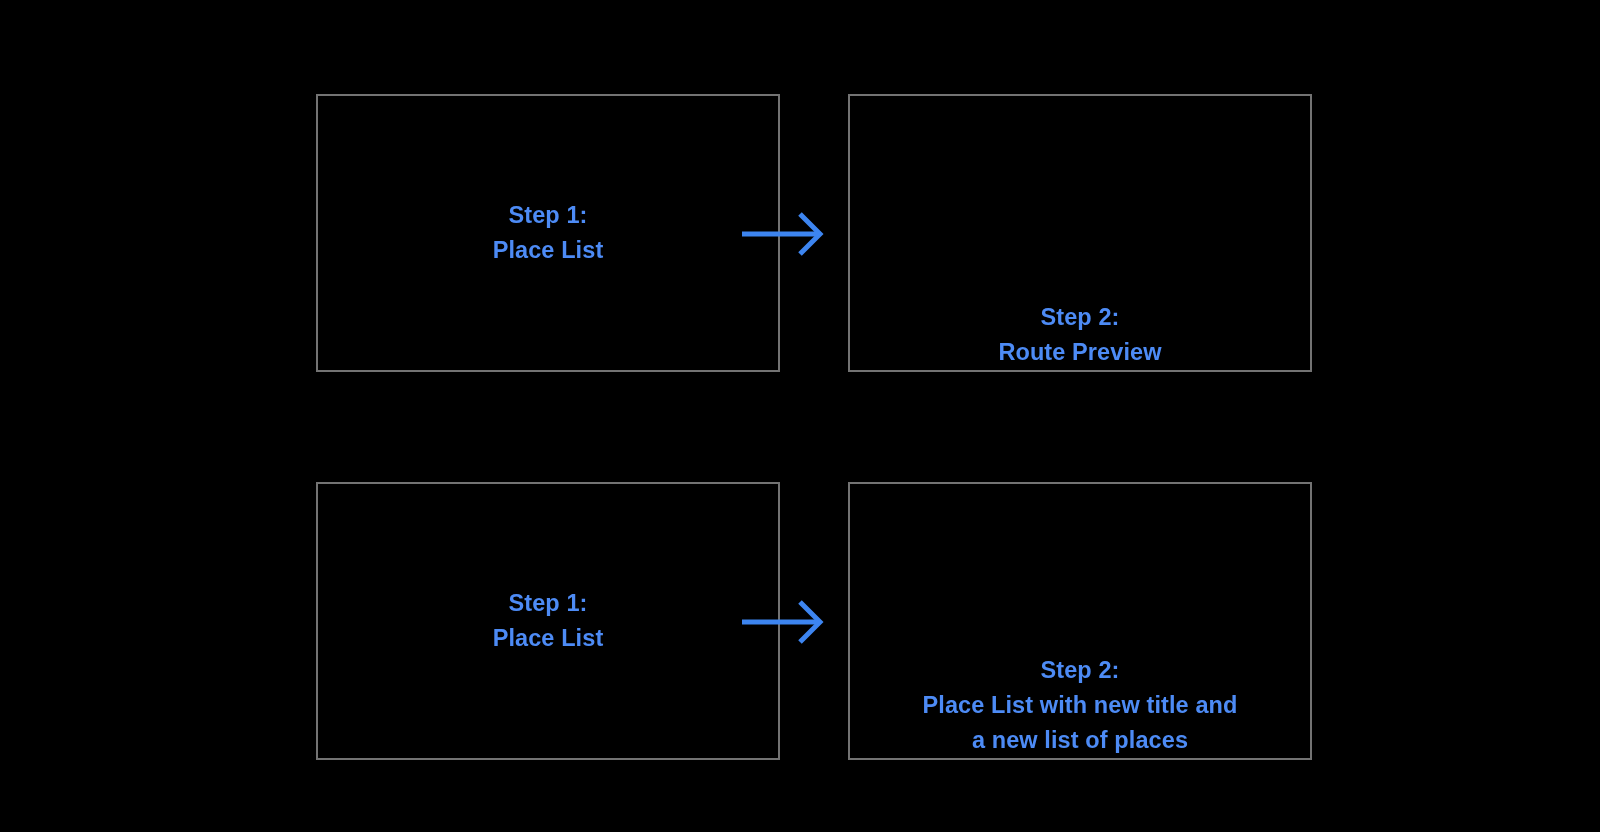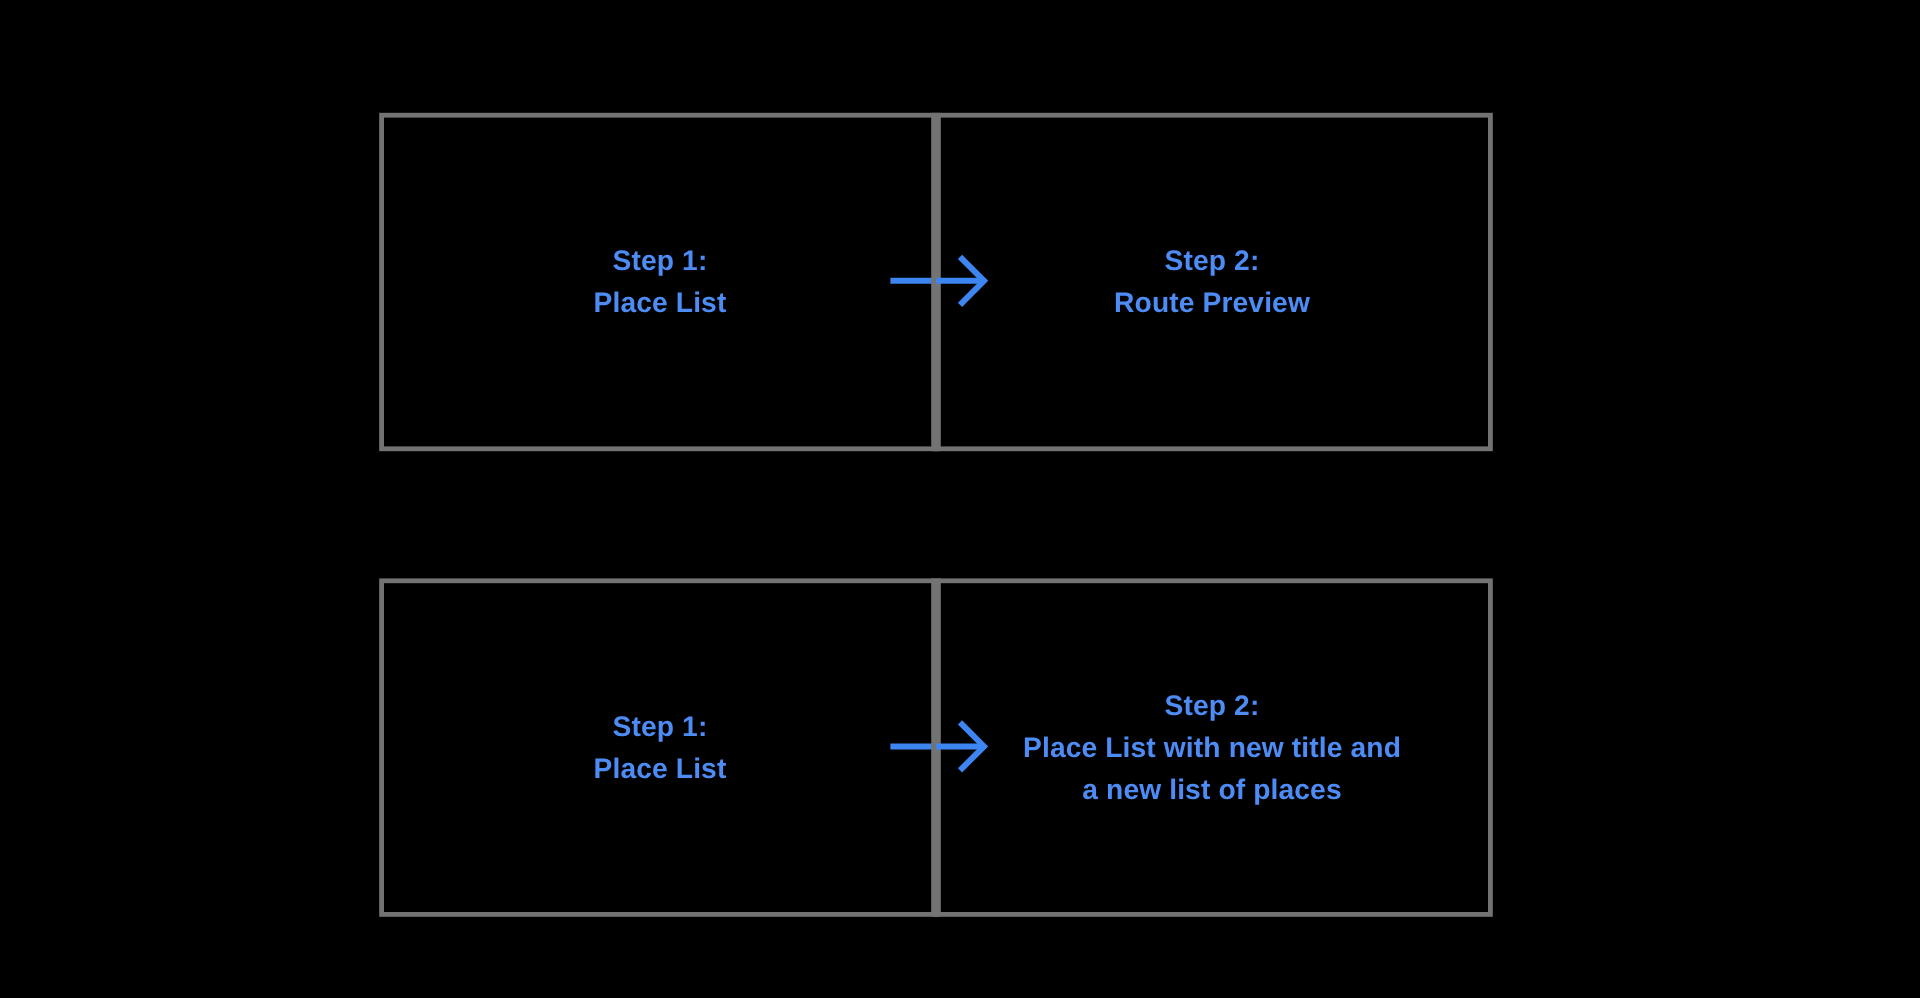--- a/index.html
+++ b/index.html
@@ -31,29 +31,29 @@
     height: 280px;
   }
   .flow-row.row-top    { top: 94px; }
   .flow-row.row-bottom { top: 482px; }
 
   .step-box {
     position: absolute;
     top: 0;
     width: 460px;
     height: 274px;
-    border: 4px solid #737373;
+    border: 2px solid #737373;
     box-sizing: content-box;
     display: flex;
     align-items: center;
     justify-content: center;
     background: transparent;
   }
   .step-box.box-left  { left: 316px; }
-  .step-box.box-right { left: 776px; }
+  .step-box.box-right { left: 848px; align-items: flex-end; }
 
   .step-label {
     color: #4d8bf5;
     font-family: "Liberation Sans", sans-serif;
     font-weight: bold;
     font-size: 23.5px;
     line-height: 35px;
     text-align: center;
     letter-spacing: 0.1px;
     white-space: pre-line;

